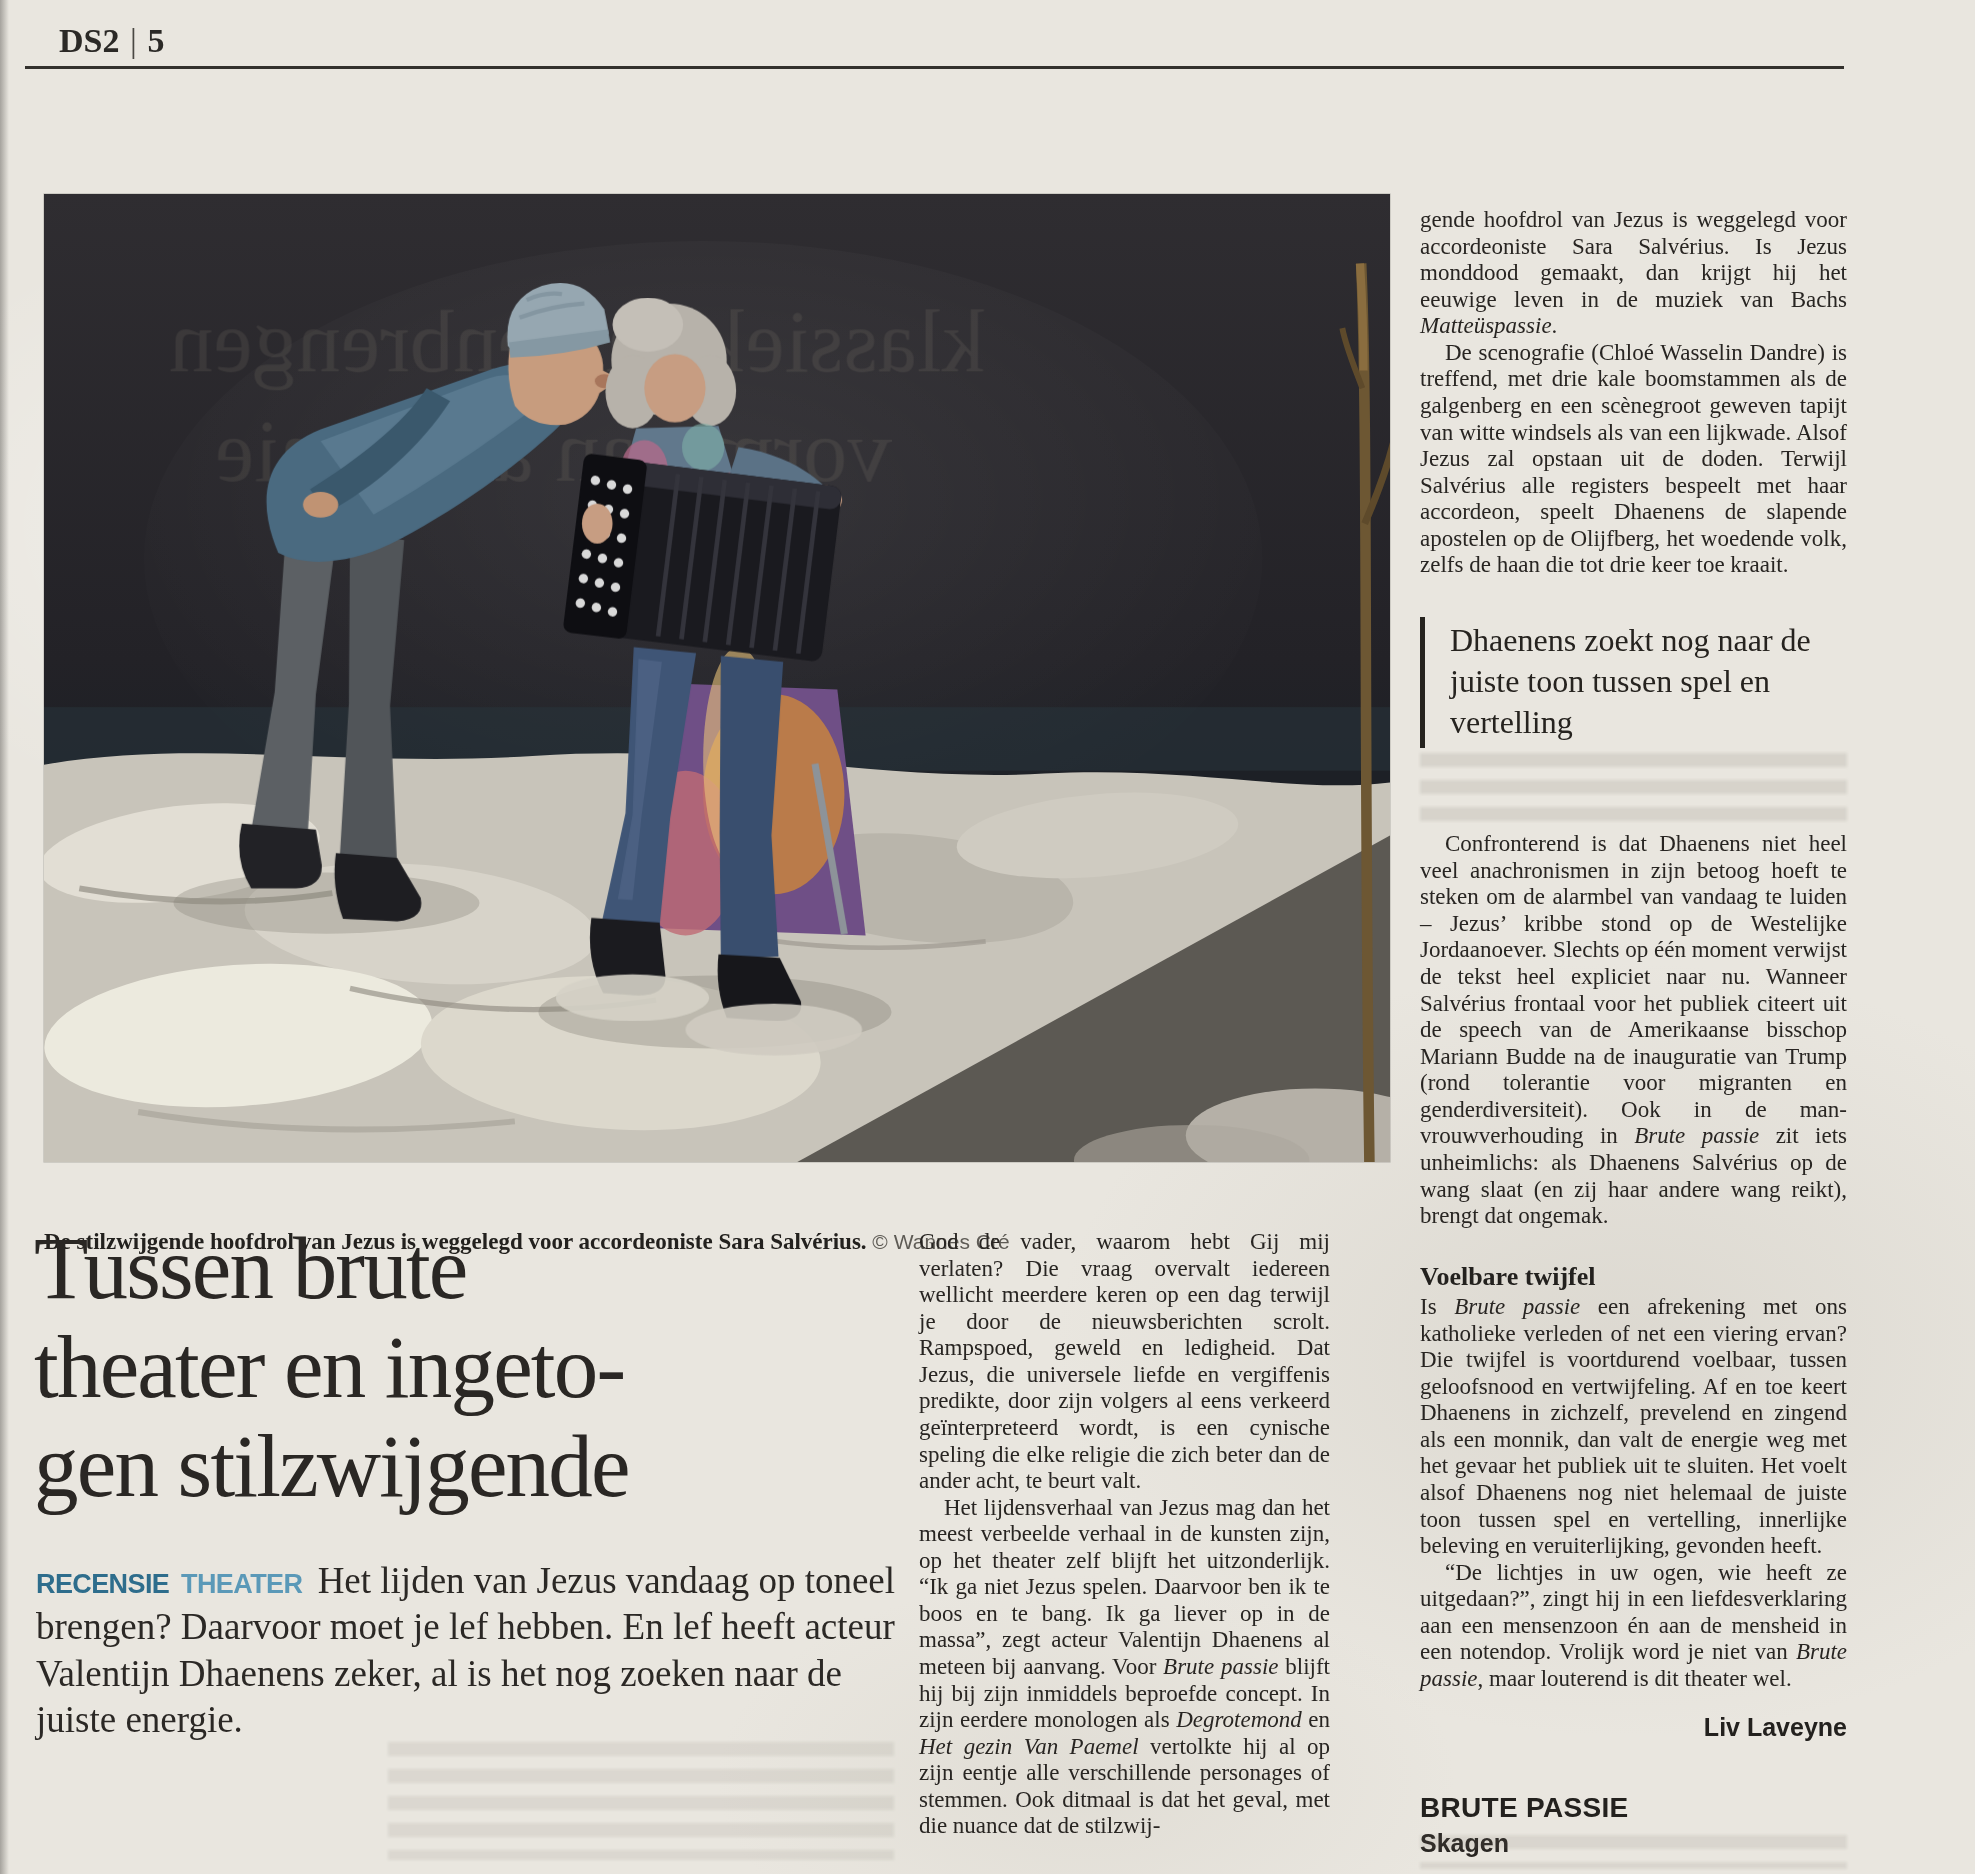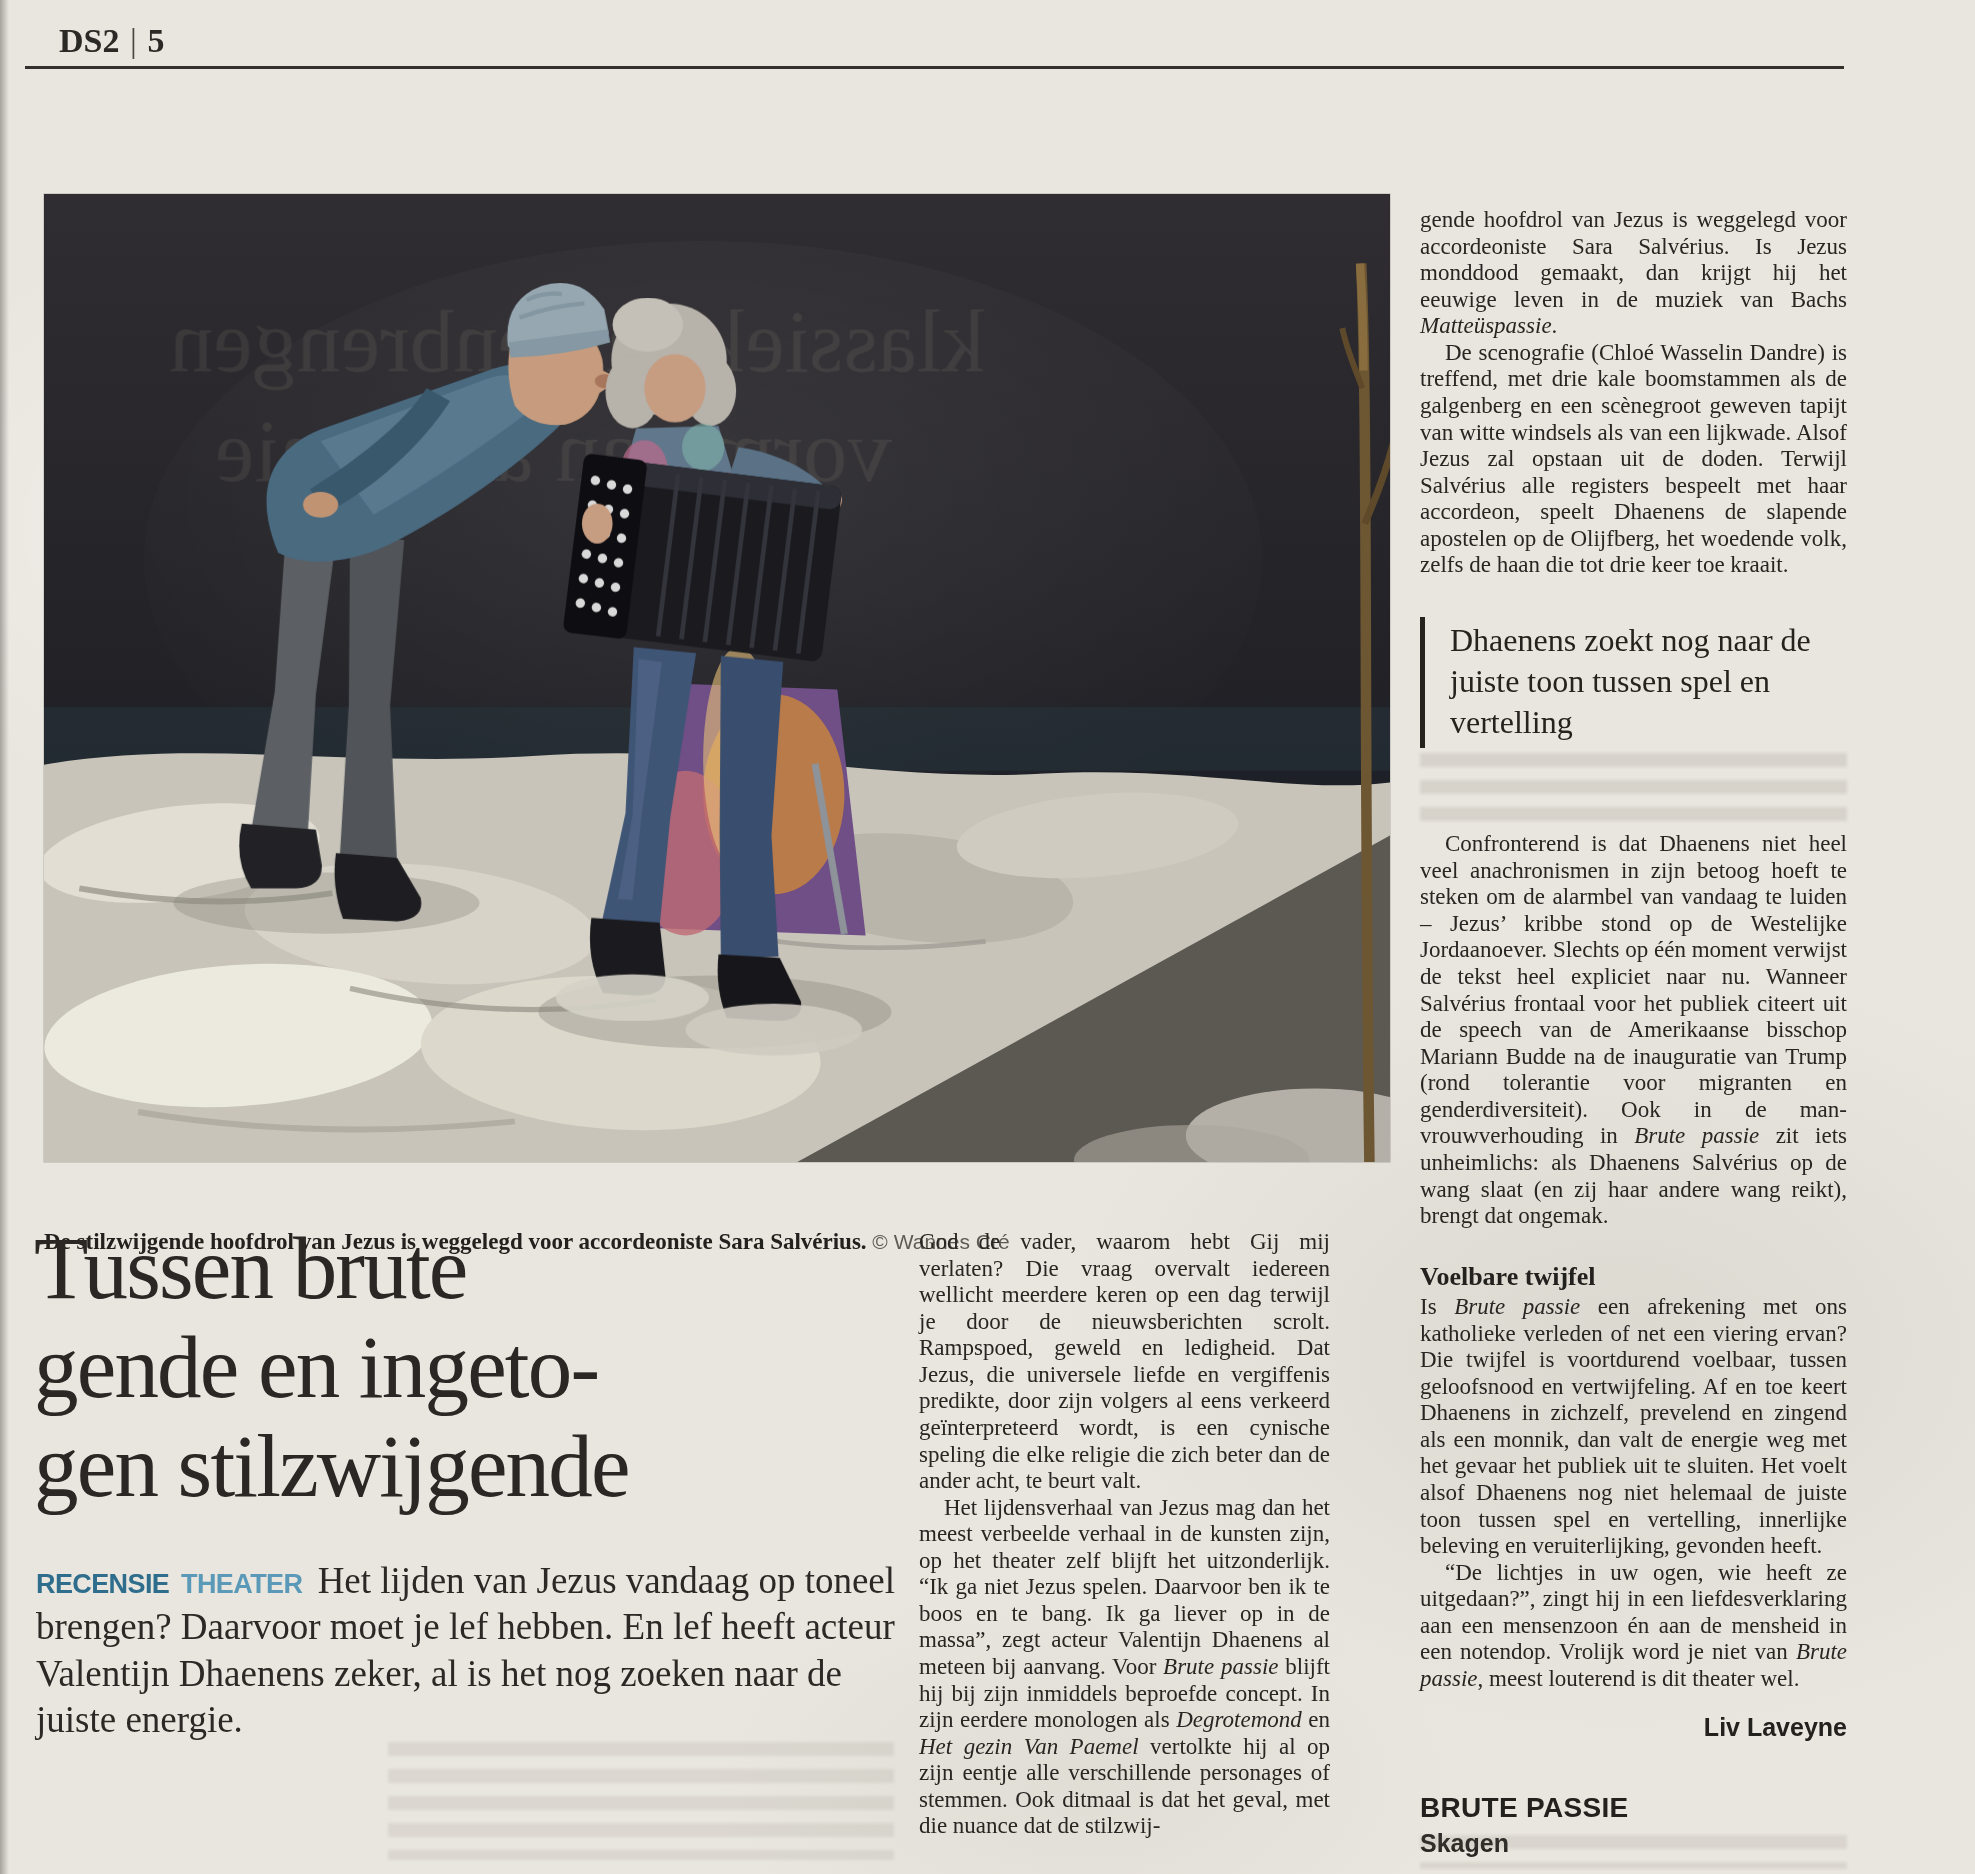--- a/index.html
+++ b/index.html
@@ -199,21 +199,21 @@
     </svg>
   </figure>
 
   <p class="caption">
     <strong>De stilzwijgende hoofdrol van Jezus is weggelegd voor accordeoniste Sara Salvérius.</strong>
     <span class="credit">© Wannes Cré</span>
   </p>
 
   <h1 class="headline">
       <div>Tussen brute</div>
-      <div>gende en ingeto-</div>
+      <div>theater en ingeto-</div>
       <div>gen stilzwijgende</div>
     </h1>
 
   <div class="intro">
     <span class="kicker"><span class="kseg" style="color: rgb(46, 109, 140);">RECENSIE</span><span class="kseg" style="color: rgb(91, 153, 184);">THEATER</span></span><span>Het lijden van Jezus vandaag op toneel brengen? Daarvoor moet je lef hebben. En lef heeft acteur Valentijn Dhaenens zeker, al is het nog zoeken naar de juiste energie.</span>
   </div>
 
   <div class="col col1">
       <p><span>God de vader, waarom hebt Gij mij verlaten? Die vraag overvalt iedereen wellicht meerdere keren op een dag terwijl je door de nieuwsberichten scrolt. Rampspoed, geweld en ledigheid. Dat Jezus, die universele liefde en vergiffenis predikte, door zijn volgers al eens verkeerd geïnterpreteerd wordt, is een cynische speling die elke religie die zich beter dan de ander acht, te beurt valt.</span></p>
       <p><span>Het lijdensverhaal van Jezus mag dan het meest verbeelde verhaal in de kunsten zijn, op het theater zelf blijft het uitzonderlijk. “Ik ga niet Jezus spelen. Daarvoor ben ik te boos en te bang. Ik ga liever op in de massa”, zegt acteur Valentijn Dhaenens al meteen bij aanvang. Voor </span><em>Brute passie</em><span> blijft hij bij zijn inmiddels beproefde concept. In zijn eerdere monologen als </span><em>Degrotemond</em><span> en </span><em>Het gezin Van Paemel</em><span> vertolkte hij al op zijn eentje alle verschillende personages of stemmen. Ook ditmaal is dat het geval, met die nuance dat de stilzwij-</span></p>
@@ -225,21 +225,21 @@
         <p><span>De scenografie (Chloé Wasselin Dandre) is treffend, met drie kale boomstammen als de galgenberg en een scènegroot geweven tapijt van witte windsels als van een lijkwade. Alsof Jezus zal opstaan uit de doden. Terwijl Salvérius alle registers bespeelt met haar accordeon, speelt Dhaenens de slapende apostelen op de Olijfberg, het woedende volk, zelfs de haan die tot drie keer toe kraait.</span></p>
       </div>
     <blockquote class="pullquote">Dhaenens zoekt nog naar de juiste toon tussen spel en vertelling</blockquote>
     <div class="ghost-smudge smudge-inline"></div>
     <div class="indent-first">
         <p><span>Confronterend is dat Dhaenens niet heel veel anachronismen in zijn betoog hoeft te steken om de alarmbel van vandaag te luiden – Jezus’ kribbe stond op de Westelijke Jordaanoever. Slechts op één moment verwijst de tekst heel expliciet naar nu. Wanneer Salvérius frontaal voor het publiek citeert uit de speech van de Amerikaanse bisschop Mariann Budde na de inauguratie van Trump (rond tolerantie voor migranten en genderdiversiteit). Ook in de man-vrouwverhouding in </span><em>Brute passie</em><span> zit iets unheimlichs: als Dhaenens Salvérius op de wang slaat (en zij haar andere wang reikt), brengt dat ongemak.</span></p>
       </div>
     <h2 class="subhead">Voelbare twijfel</h2>
     <div>
         <p><span>Is </span><em>Brute passie</em><span> een afrekening met ons katholieke verleden of net een viering ervan? Die twijfel is voortdurend voelbaar, tussen geloofsnood en vertwijfeling. Af en toe keert Dhaenens in zichzelf, prevelend en zingend als een monnik, dan valt de energie weg met het gevaar het publiek uit te sluiten. Het voelt alsof Dhaenens nog niet helemaal de juiste toon tussen spel en vertelling, innerlijke beleving en veruiterlijking, gevonden heeft.</span></p>
-        <p><span>“De lichtjes in uw ogen, wie heeft ze uitgedaan?”, zingt hij in een liefdesverklaring aan een mensenzoon én aan de mensheid in een notendop. Vrolijk word je niet van </span><em>Brute passie</em><span>, meest louterend is dit theater wel.</span></p>
+        <p><span>“De lichtjes in uw ogen, wie heeft ze uitgedaan?”, zingt hij in een liefdesverklaring aan een mensenzoon én aan de mensheid in een notendop. Vrolijk word je niet van </span><em>Brute passie</em><span>, maar louterend is dit theater wel.</span></p>
       </div>
     <div class="byline">Liv Laveyne</div>
     <div class="infobox">
       <div class="ib-title">BRUTE PASSIE</div>
       <div class="ib-company">Skagen</div>
 
     </div>
   </div>
 
   <div class="ghost-smudge ghost-a"></div>

